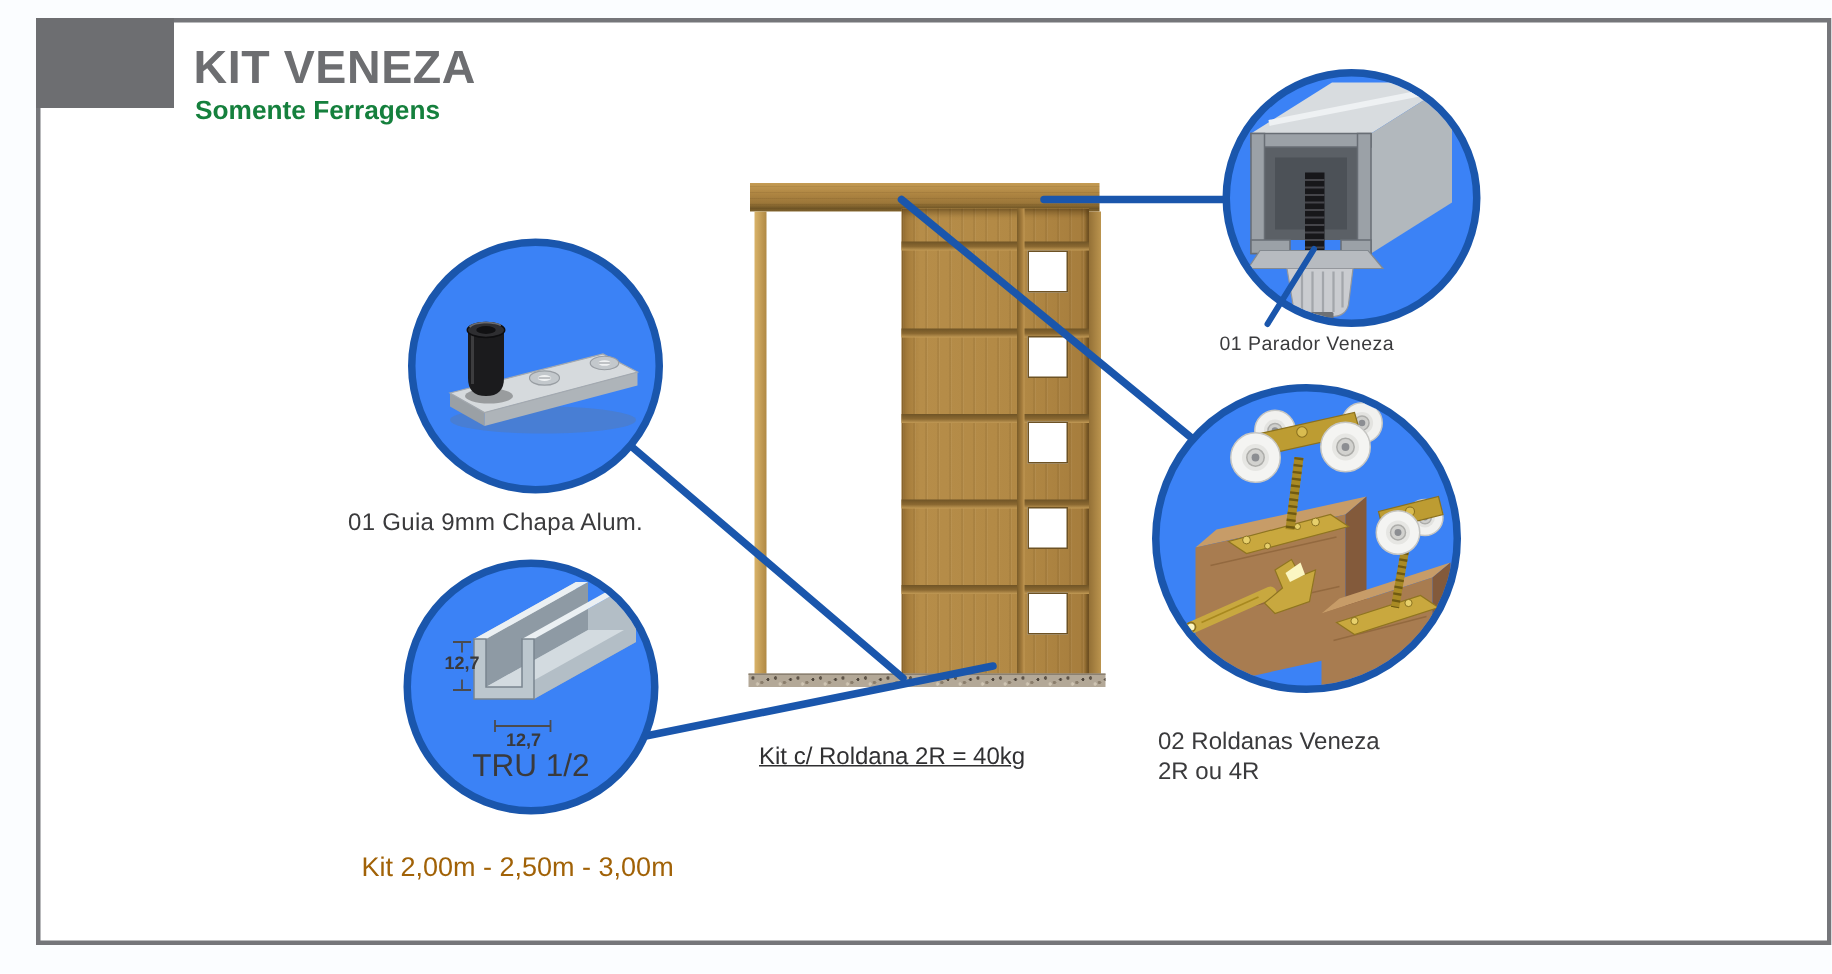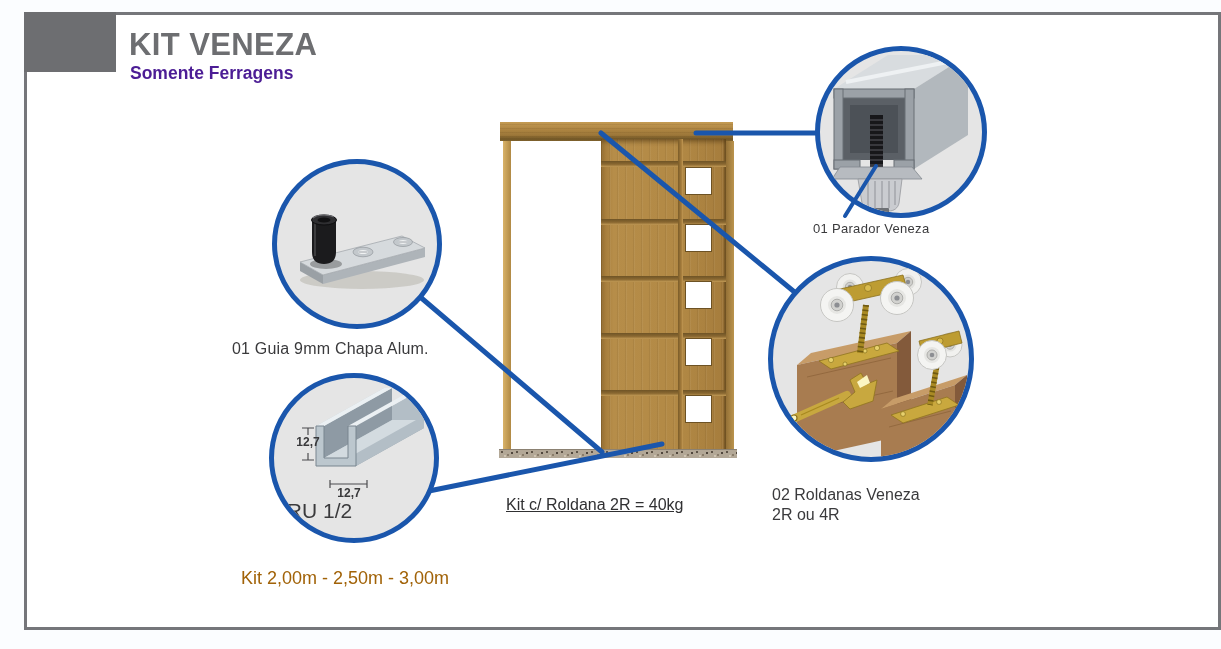--- a/index.html
+++ b/index.html
@@ -5,21 +5,21 @@
   html,body{margin:0;padding:0;background:#fbfdff;}
   .stage{position:relative;width:1221px;height:649px;background:#fbfdff;overflow:hidden;
          font-family:"Liberation Sans","DejaVu Sans",sans-serif;margin-left:12px;}
   .frame{position:absolute;left:12px;top:12px;width:1191px;height:612px;
          background:#ffffff;border:3px solid #75767a;z-index:0;}
   .corner-block{position:absolute;left:12px;top:12px;width:92px;height:60px;
          background:#6d6e71;z-index:5;}
   .title{position:absolute;left:117px;top:27px;font-size:31px;font-weight:bold;
          color:#6d6e71;letter-spacing:0.4px;z-index:3;}
   .subtitle{position:absolute;left:118px;top:63px;font-size:17.5px;font-weight:bold;
-         color:#4c1d95;z-index:3;}
+         color:#15803d;z-index:3;}
 
   
   .door{position:absolute;inset:0;z-index:1;}
   .lintel{position:absolute;left:488px;top:122px;width:233px;height:19px;
     background:
       repeating-linear-gradient(0deg, rgba(70,45,10,.10) 0 1px, transparent 1px 4px),
       linear-gradient(180deg,#c49b53 0%,#ad8441 40%,#9c7739 70%,#6e5425 90%,#8a6c33 100%);}
   .jamb-left{position:absolute;left:491px;top:141px;width:8px;height:315px;
     background:linear-gradient(90deg,#d9b369,#b08944);}
   .jamb-right{position:absolute;left:713px;top:141px;width:9px;height:310px;
@@ -43,32 +43,32 @@
       radial-gradient(circle at 13px 3px,#4f463c .9px,transparent 1.1px),
       radial-gradient(circle at 6px 6px,#cfc5b3 1px,transparent 1.2px);
     background-size:15px 8px;}
 
   
   .connectors{position:absolute;left:0;top:0;z-index:2;pointer-events:none;}
   .connectors-over{position:absolute;left:0;top:0;z-index:6;pointer-events:none;}
 
   
   .callout{position:absolute;border-radius:50%;border:5px solid #1a56ac;
-    background:#e5e5e5;overflow:hidden;z-index:3;}
+    background:#3b82f6;overflow:hidden;z-index:3;}
   .co-parador{left:803px;top:46px;width:162px;height:162px;}
   .co-guia{left:260px;top:159px;width:160px;height:160px;}
   .co-tru{left:257px;top:373px;width:160px;height:160px;}
   .co-roldanas{left:756px;top:256px;width:196px;height:196px;}
   .callout svg{position:absolute;left:0;top:0;}
 
   .tru-dim-v{position:absolute;left:16px;top:57px;width:36px;text-align:center;
     font-size:12px;font-weight:600;color:#39393b;}
   .tru-dim-h{position:absolute;left:55px;top:108px;width:40px;text-align:center;
     font-size:12px;font-weight:600;color:#39393b;}
-  .tru-name{position:absolute;left:0;top:121px;width:160px;text-align:left;
+  .tru-name{position:absolute;left:0;top:121px;width:160px;text-align:center;
     font-size:21px;color:#3a3a3c;}
 
   
   .lbl{position:absolute;color:#3a3a3c;z-index:4;white-space:nowrap;}
   .lbl-parador{left:801px;top:221px;font-size:13px;letter-spacing:.3px;}
   .lbl-guia{left:220px;top:340px;font-size:16px;letter-spacing:.2px;}
   .lbl-roldanas{left:760px;top:485px;width:200px;
     font-size:16px;line-height:20px;white-space:normal;}
   .lbl-loads{left:494px;top:494px;font-size:16px;line-height:21px;color:#303032;text-decoration:underline;}
   .lbl-lengths{left:229px;top:568px;font-size:18px;color:#a16207;}

